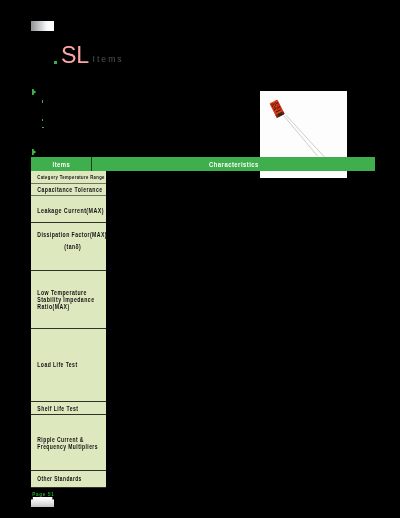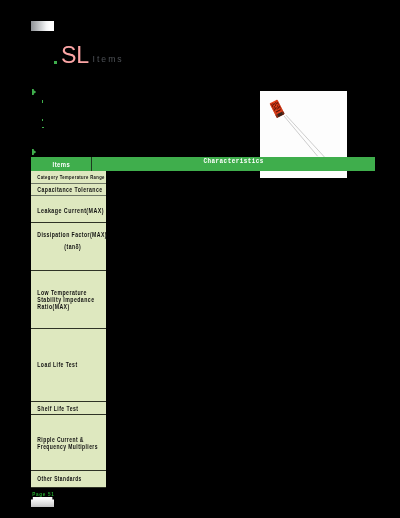--- a/index.html
+++ b/index.html
@@ -26,21 +26,21 @@
   .trow{display:flex;}
   .c1{width:75px;box-sizing:border-box;background:#dee8bf;
       border-bottom:1px solid #2f3326;
       display:flex;align-items:center;position:relative;}
   .c2{flex:1;box-sizing:border-box;background:#000;}
   .lbl{color:#111;font-weight:bold;white-space:nowrap;
        transform-origin:left center;line-height:1.55;}
   .hdr{height:14.2px;background:#3fae4c;display:flex;position:relative;z-index:9;}
   .hdr .h1{width:61px;box-sizing:border-box;border-right:1px solid #1d3a1f;
            display:flex;align-items:center;justify-content:center;}
-  .hdr .h2{flex:1;display:flex;align-items:flex-start;justify-content:center;font-family:Liberation Mono, monospace;}
+  .hdr .h2{flex:1;display:flex;align-items:center;justify-content:center;}
   .hdr span{color:#fff;font-weight:bold;font-size:7.6px;letter-spacing:0.6px;
             transform-origin:center center;transform:scaleX(0.78);
             display:inline-block;white-space:nowrap;}
 
   .cap-img{position:absolute;left:259.8px;top:91.1px;width:87.2px;height:86.9px;background:#fdfdfd;overflow:hidden;z-index:5;}
   .cap-img svg{position:absolute;left:0;top:0;}
 
   .pagebox{position:absolute;left:31.2px;top:496.9px;width:23.2px;height:10.4px;}
   .pagebox svg{display:block;}
   .pagenum{position:absolute;left:32.2px;top:492px;color:#24a82f;font-size:4.6px;font-weight:bold;

